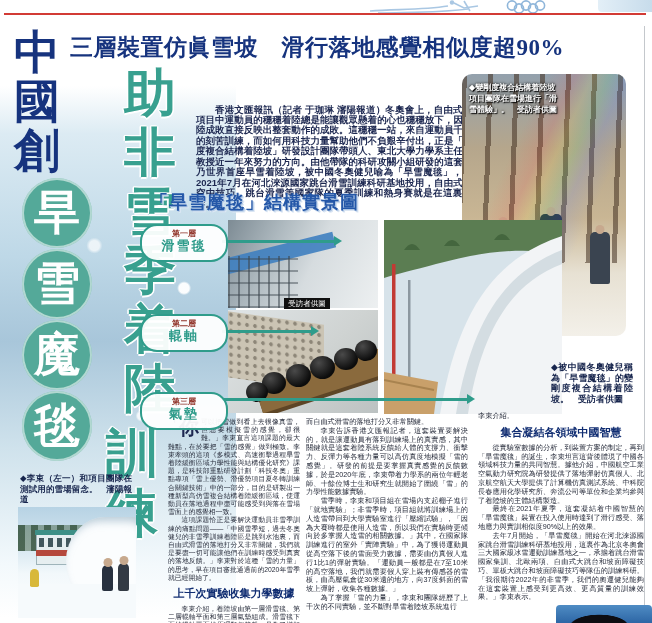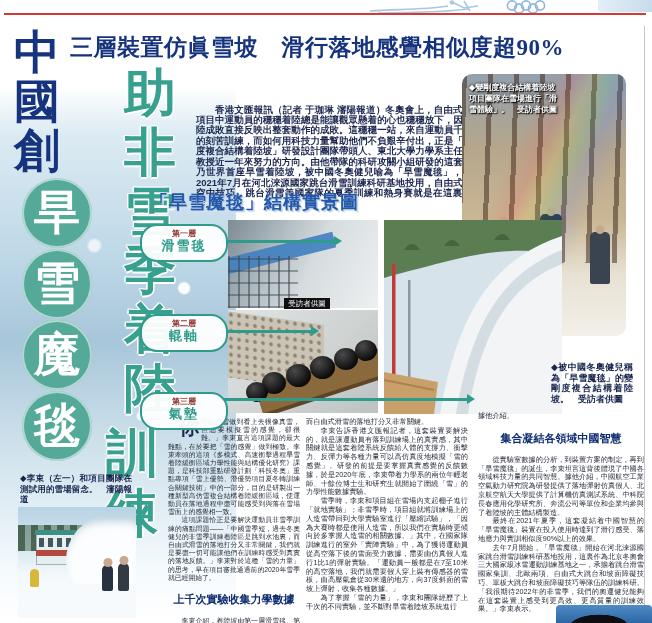--- a/index.html
+++ b/index.html
@@ -100,21 +100,21 @@
   #photo-left .snowramp{position:absolute;right:-12px;top:10px;width:82px;height:92px;background:#fbfdfe;
     border-radius:55% 20% 10% 60%;box-shadow:-4px 4px 8px rgba(140,170,190,.6) inset;}
   #photo-left .snowbase{position:absolute;left:0;bottom:0;width:100%;height:34px;background:#f6fafc;}
   
   .colbox{text-align:justify;color:#262b3a;overflow:hidden;overflow-wrap:anywhere;z-index:3;}
   #col1{left:168px;top:418px;width:132px;height:205px;font-size:6.8px;line-height:8.2px;}
   #col2{left:306px;top:418px;width:162px;height:205px;font-size:7.2px;line-height:8.8px;}
   #col3{left:478px;top:412px;width:166px;height:211px;font-size:7.2px;line-height:8.8px;}
   .colbox p{margin:0;text-indent:2em;}
   .colbox p.noind{text-indent:0;}
-  .subhead{font-size:11px;line-height:15px;font-weight:bold;color:#102d72;text-align:center;margin:10px 0;}
+  .subhead{font-size:11px;line-height:15px;font-weight:bold;color:#102d72;text-align:center;margin:4px 0;}
   .dropwrap{float:left;font-weight:bold;color:#1d2851;margin-right:2px;}
   .dropq{font-size:11px;vertical-align:8px;}
   .dropcap{font-size:20px;line-height:18px;}
   
   #mini-photo{left:556px;top:605px;width:96px;height:18px;border-radius:4px 4px 0 0;z-index:6;
     background:radial-gradient(ellipse at 45% 120%,#0d0d12 0 38%,rgba(0,0,0,0) 40%),linear-gradient(180deg,#4f8cc4,#2d66a5);}
   #page-edge{left:644px;top:26px;width:1px;height:597px;background:#c4c8cc;}
 </style>
 </head>
 <body>
@@ -275,21 +275,21 @@
 </div>
 
 <div class="abs colbox" id="col2">
   <p class="noind">而自由式滑雪的落地打分又非常關鍵。</p>
   <p>李束告訴香港文匯報記者，這套裝置要解決的，就是讓運動員有落到訓練場上的真實感，其中關鍵就是這套着陸系統反饋給人體的支撐力、衝擊力、反彈力等各種力量可以高仿真度地模擬「雪的感覺」。研發的前提是要掌握真實感覺的反饋數據，於是2020年底，李束帶着力學系的兩位年輕老師、十餘位博士生和研究生就開始了圍繞「雪」的力學性能數據實驗。</p>
   <p>雪季時，李束和項目組在雪場內支起棚子進行「就地實驗」；非雪季時，項目組就將訓練場上的人造雪帶回到大學實驗室進行「壓縮試驗」，「因為大賽時都是使用人造雪，所以我們在實驗時更傾向於多掌握人造雪的相關數據。」其中，在國家隊訓練進行的室外「實陣實驗」中，為了獲得運動員從高空落下後的雪面受力數據，需要由仿真假人進行1比1的彈射實驗。「運動員一般都是在7至10米的高空落地，我們就需要假人穿上裝有傳感器的雪板，由高壓氣倉從30米遠的地方，向37度斜面的雪坡上彈射，收集各種數據。」</p>
   <p>為了掌握「雪的力量」，李束和團隊經歷了上千次的不同實驗，並不斷對旱雪着陸坡系統進行</p>
 </div>
 
 <div class="abs colbox" id="col3">
-  <p class="noind">據他介紹。</p>
+  <p class="noind">李束介紹。</p>
   <div class="subhead">集合凝結各領域中國智慧</div>
   <p>從實驗室數據的分析，到裝置方案的制定，再到「旱雪魔毯」的誕生，李束坦言這背後體現了中國各領域科技力量的共同智慧。據他介紹，中國航空工業空氣動力研究院為研發提供了落地彈射仿真假人、北京航空航天大學提供了計算機仿真測試系統、中科院長春應用化學研究所、奔流公司等單位和企業均參與了着陸坡的主體結構製造。</p>
   <p>最終在2021年夏季，這套凝結着中國智慧的「旱雪魔毯」裝置在投入使用時達到了滑行感受、落地應力與實訓相似度90%以上的效果。</p>
   <p>去年7月開始，「旱雪魔毯」開始在河北淶源國家跳台滑雪訓練科研基地投用，這裏作為北京冬奧會三大國家級冰雪運動訓練基地之一，承擔着跳台滑雪國家集訓、北歐兩項、自由式大跳台和坡面障礙技巧、單板大跳台和坡面障礙技巧等隊伍的訓練科研。「我很期待2022年的非雪季，我們的奧運健兒能夠在這套裝置上感受到更高效、更高質量的訓練效果。」李束表示。</p>
 </div>
 
 <div class="abs" id="mini-photo"></div>
 
 <div class="abs" id="page-edge"></div>
 

